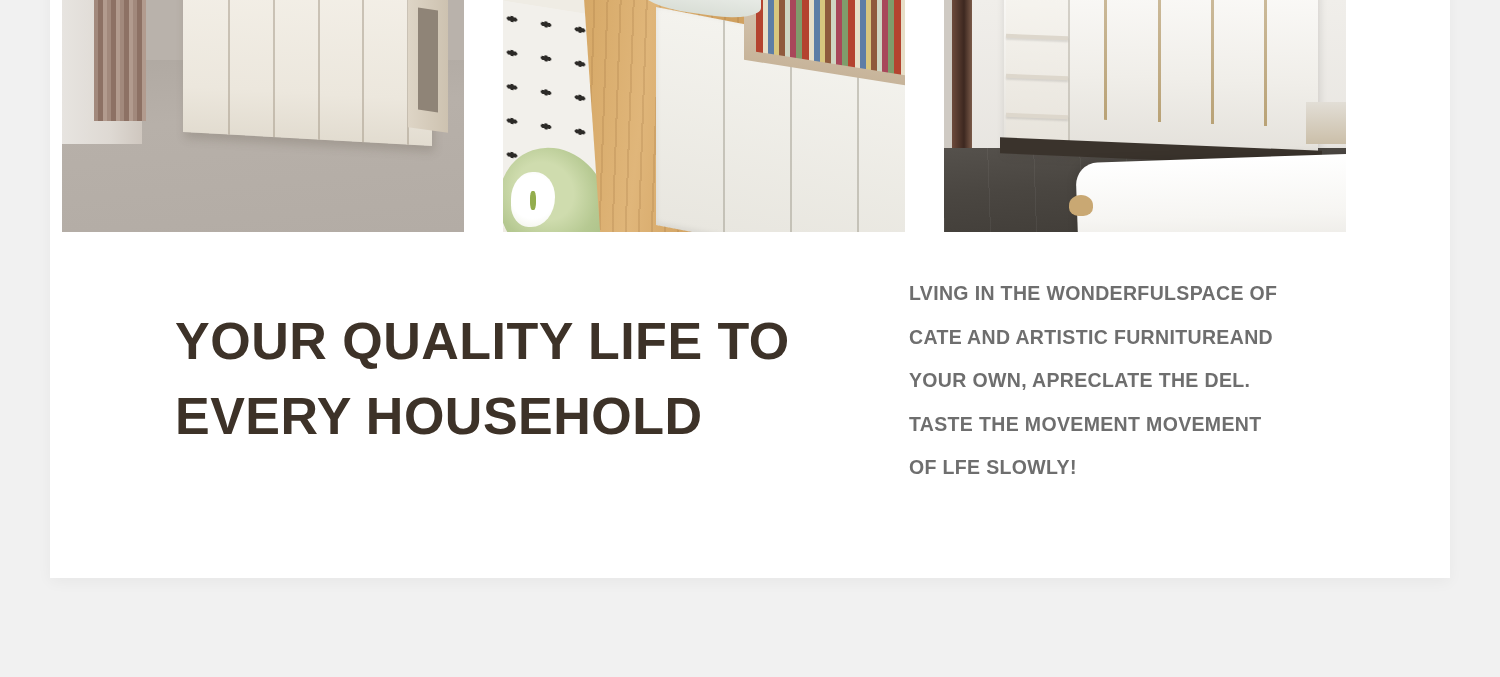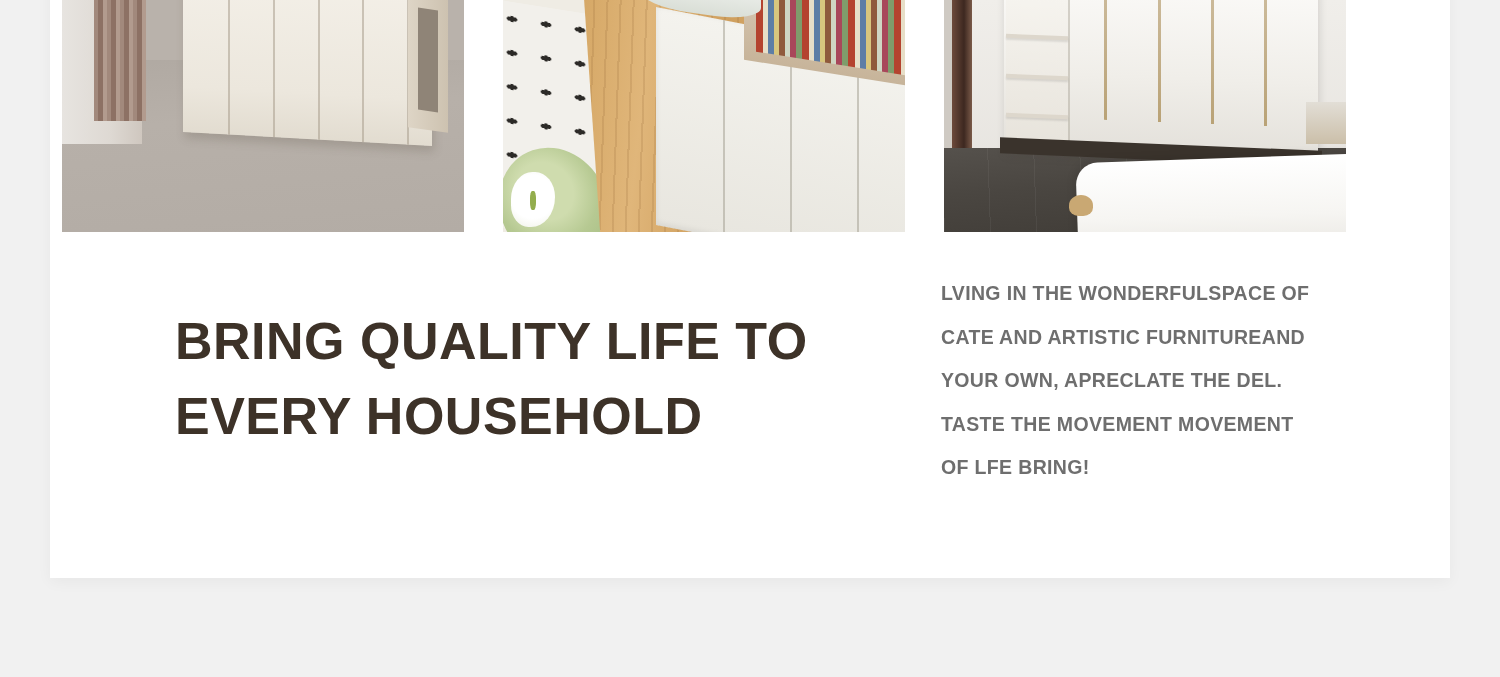--- a/index.html
+++ b/index.html
@@ -197,21 +197,21 @@
     width:660px;
     font-size:52px;
     font-weight:700;
     line-height:75px;
     letter-spacing:0.5px;
     color:#3d3228;
   }
   .headline .hl-line { display:block; white-space:nowrap; }
   .body-copy {
     position:absolute;
-    left:891px; top:40px;
+    left:859px; top:40px;
     width:440px;
   }
   .body-copy .bc-line {
     display:block;
     font-size:19.5px;
     font-weight:700;
     line-height:43.6px;
     letter-spacing:0.35px;
     color:#6e6e6e;
     white-space:nowrap;
@@ -288,27 +288,27 @@
         <div class="p3-bed"></div>
         <div class="p3-slipper"></div>
       </div>
     </figure>
 
   </div>
 
   <div class="text-section">
 
     <h1 class="headline">
-      <span class="hl-line">BRING QUALITY LIFE TO</span>
+      <span class="hl-line">YOUR QUALITY LIFE TO</span>
       <span class="hl-line">EVERY HOUSEHOLD</span>
     </h1>
 
     <p class="body-copy">
       <span class="bc-line">LVING IN THE WONDERFULSPACE OF</span>
       <span class="bc-line">CATE AND ARTISTIC FURNITUREAND</span>
       <span class="bc-line">YOUR OWN, APRECLATE THE DEL.</span>
       <span class="bc-line">TASTE THE MOVEMENT MOVEMENT</span>
-      <span class="bc-line">OF LFE BRING!</span>
+      <span class="bc-line">OF LFE SLOWLY!</span>
     </p>
 
   </div>
 
 </div>
 
 </body></html>

